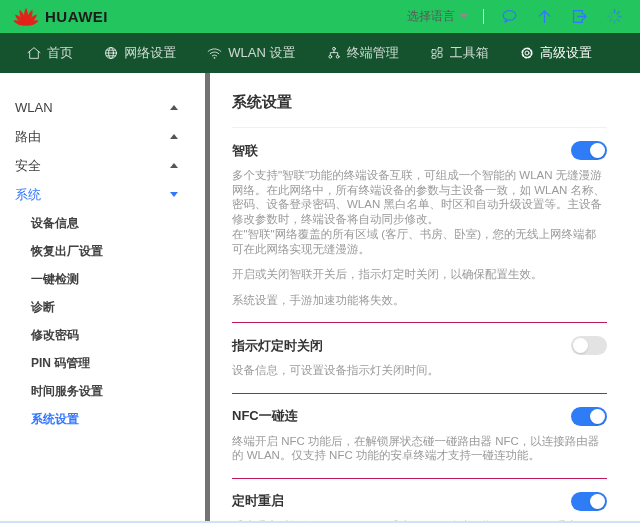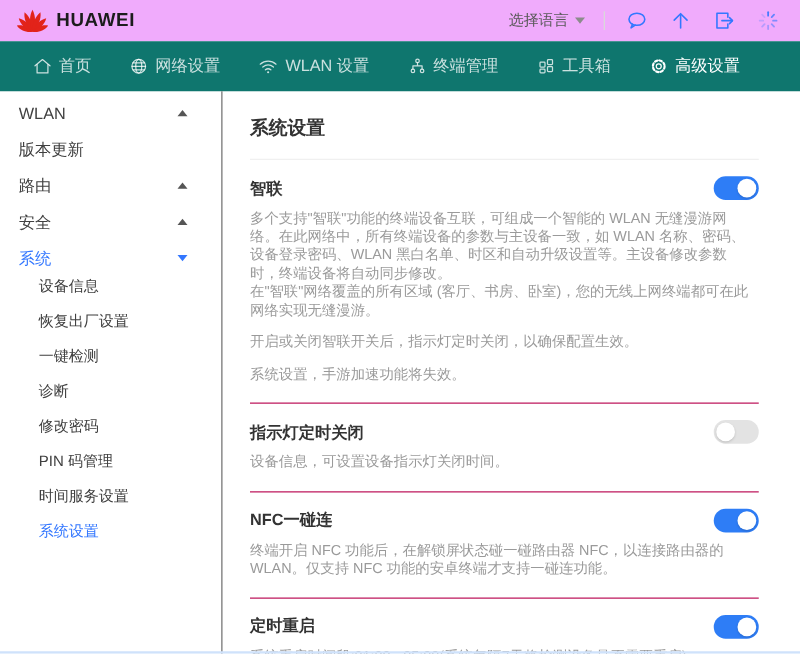--- a/index.html
+++ b/index.html
@@ -2,44 +2,44 @@
 <html><head>
 <meta charset="utf-8">
 <style>
   * { box-sizing: border-box; margin: 0; padding: 0; }
   html,body { width: 640px; height: 523px; overflow: hidden; }
   body {
     font-family: "Liberation Sans", "DejaVu Sans", sans-serif;
     background: #fff; color: #333; position: relative;
   }
   
-  .topbar { height: 33px; display: flex; align-items: center; justify-content: space-between; padding: 0 16px 0 13px; background: #f0abfc; }
+  .topbar { height: 33px; display: flex; align-items: center; justify-content: space-between; padding: 0 16px 0 13px; background: #22c55e; }
   .logo { display: flex; align-items: center; gap: 6px; }
   .logo-word { font-size: 15px; font-weight: 700; letter-spacing: .5px; color: #1c1c1c; }
   .top-right { display: flex; align-items: center; gap: 15px; }
   .lang { display: flex; align-items: center; gap: 5px; font-size: 12px; color: #595959; cursor: pointer; }
   .caret { width: 0; height: 0; border-left: 4px solid transparent; border-right: 4px solid transparent; border-top: 5px solid #8c8c8c; }
   .vdiv { width: 1px; height: 15px; background: #d9d9d9; }
   .icon-btn { width: 20px; height: 20px; display: flex; align-items: center; justify-content: center; color: #3377ff; cursor: pointer; }
   .icon-btn svg { stroke: currentColor; fill: none; stroke-width: 1.6; stroke-linecap: round; stroke-linejoin: round; }
 
   
-  .nav { height: 40px; background: #0f766e; display: flex; align-items: center; justify-content: space-between; padding: 0 48px 0 26px; }
+  .nav { height: 40px; background: #14532d; display: flex; align-items: center; justify-content: space-between; padding: 0 48px 0 26px; }
   .nav-item { display: flex; align-items: center; gap: 5px; color: rgba(255,255,255,.78); font-size: 13px; cursor: pointer; white-space: nowrap; }
   .nav-item.active { color: #ffffff; }
   .nav-item svg { stroke: currentColor; fill: none; stroke-width: 1.5; stroke-linecap: round; stroke-linejoin: round; }
 
   
   .shell { display: flex; height: 450px; }
-  .sidebar { width: 178px; border-right: 1px solid #737373; padding-top: 3px; flex-shrink: 0; }
+  .sidebar { width: 210px; border-right: 5px solid #737373; padding-top: 20px; flex-shrink: 0; }
   .side-item { height: 29px; display: flex; align-items: center; justify-content: space-between; padding: 0 27px 0 15px; font-size: 13px; color: #404040; cursor: pointer; }
   .side-item.active { color: #3377ff; }
   .tri-up { width: 0; height: 0; border-left: 4px solid transparent; border-right: 4px solid transparent; border-bottom: 5px solid #555; }
   .tri-down { width: 0; height: 0; border-left: 4px solid transparent; border-right: 4px solid transparent; border-top: 5px solid #3377ff; }
-  .side-sub { height: 28px; display: flex; padding-left: 31px; font-size: 12px; color: #404040; cursor: pointer; }
+  .side-sub { height: 28px; display: flex; align-items: center; padding-left: 31px; font-size: 12px; color: #404040; cursor: pointer; font-weight: bold; }
   .side-sub.active { color: #3377ff; }
 
   
   .main { flex: 1; padding: 0 33px 0 22px; }
   .page-title { font-size: 15px; font-weight: 700; color: #333; padding: 20px 0 15px; border-bottom: 1px solid #f0f0f0; }
   .section { padding: 13px 0 15px; border-bottom: 1px solid #be185d; }
   .section:last-child { border-bottom: none; }
   .section-head { display: flex; align-items: center; justify-content: space-between; }
   .section-title { font-size: 13px; font-weight: 700; color: #333; }
   .desc { font-size: 11.5px; line-height: 14.5px; color: #9a9a9a; max-width: 404px; }
@@ -171,23 +171,20 @@
 </div>
 
 <div class="shell">
 
   <div class="sidebar">
     <div class="side-item">
       <span>WLAN</span>
       <span class="tri-up"></span>
     </div>
     <div class="side-item">
-      <span>版本更新</span>
-    </div>
-    <div class="side-item">
       <span>路由</span>
       <span class="tri-up"></span>
     </div>
     <div class="side-item">
       <span>安全</span>
       <span class="tri-up"></span>
     </div>
     <div class="side-item active">
       <span>系统</span>
       <span class="tri-down"></span>

